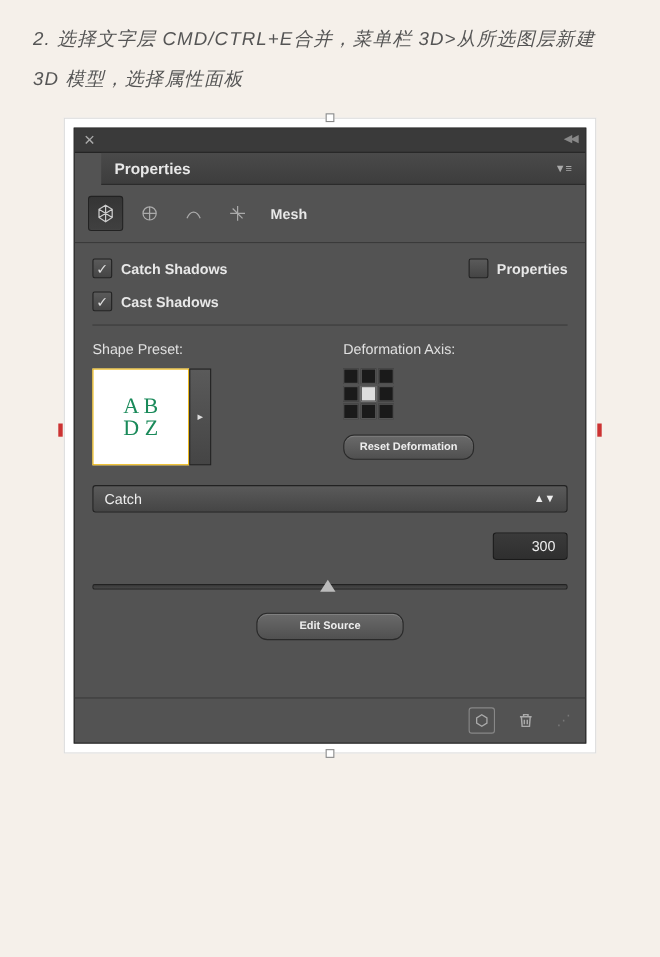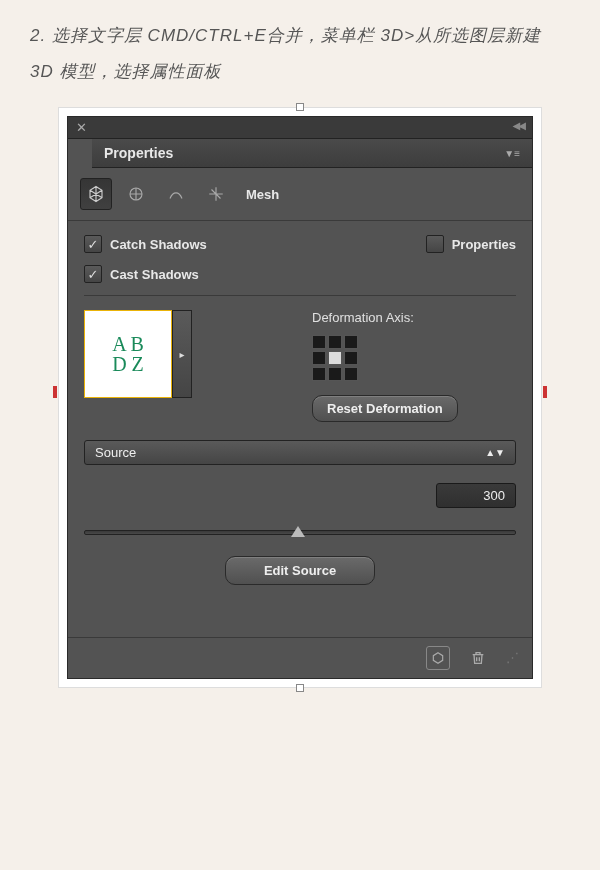--- a/index.html
+++ b/index.html
@@ -125,21 +125,21 @@
   background: #1a1a1a;
   border: 1px solid #555;
 }
 .deform-cell.center { background: #ddd; }
 .btn {
   background: linear-gradient(#6a6a6a,#505050);
   border: 1px solid #2a2a2a;
   border-radius: 10px;
   color: #eee;
   padding: 5px 14px;
-  font-size: 13px;
+  font-size: 10px;
   font-weight: bold;
   cursor: pointer;
   text-align: center;
   display: inline-block;
   box-shadow: inset 0 1px 0 rgba(255,255,255,0.15);
 }
 .form-row {
   display: flex;
   align-items: center;
   margin: 18px 0;
@@ -151,21 +151,21 @@
   background: linear-gradient(#5a5a5a,#454545);
   border: 1px solid #222;
   border-radius: 3px;
   padding: 4px 10px;
   color: #eee;
   display: flex;
   justify-content: space-between;
   align-items: center;
 }
 .num-input {
-  width: 80px;
+  width: 68px;
   margin-left: auto;
   background: linear-gradient(#3a3a3a,#2f2f2f);
   border: 1px solid #1a1a1a;
   border-radius: 3px;
   padding: 4px 10px;
   color: #eee;
   text-align: right;
 }
 .slider {
   position: relative;
@@ -274,20 +274,21 @@
         <div class="check-left">
           <div class="checkbox">✓</div>
           <span class="check-label">Cast Shadows</span>
         </div>
       </div>
 
       <hr class="div">
 
       <div class="two-col">
         <div class="col">
+          <span class="field-label">Shape Preset:</span>
           <div class="preset-box">
             <div class="preset-thumb">
               <div>A B</div>
               <div>D Z</div>
             </div>
             <div class="preset-arrow">▸</div>
           </div>
         </div>
         <div class="col">
           <span class="field-label">Deformation Axis:</span>
@@ -301,21 +302,21 @@
             <div class="deform-cell"></div>
               <div class="deform-cell"></div>
               <div class="deform-cell"></div>
           </div>
           <div class="btn">Reset Deformation</div>
         </div>
       </div>
 
       <div class="form-row">
         <div class="dropdown">
-          <span>Source</span>
+          <span>Catch</span>
           <span style="font-size:10px">▲▼</span>
         </div>
       </div>
 
       <div class="form-row">
         <div class="num-input">300</div>
       </div>
 
       <div class="slider">
         <div class="slider-track"></div>

